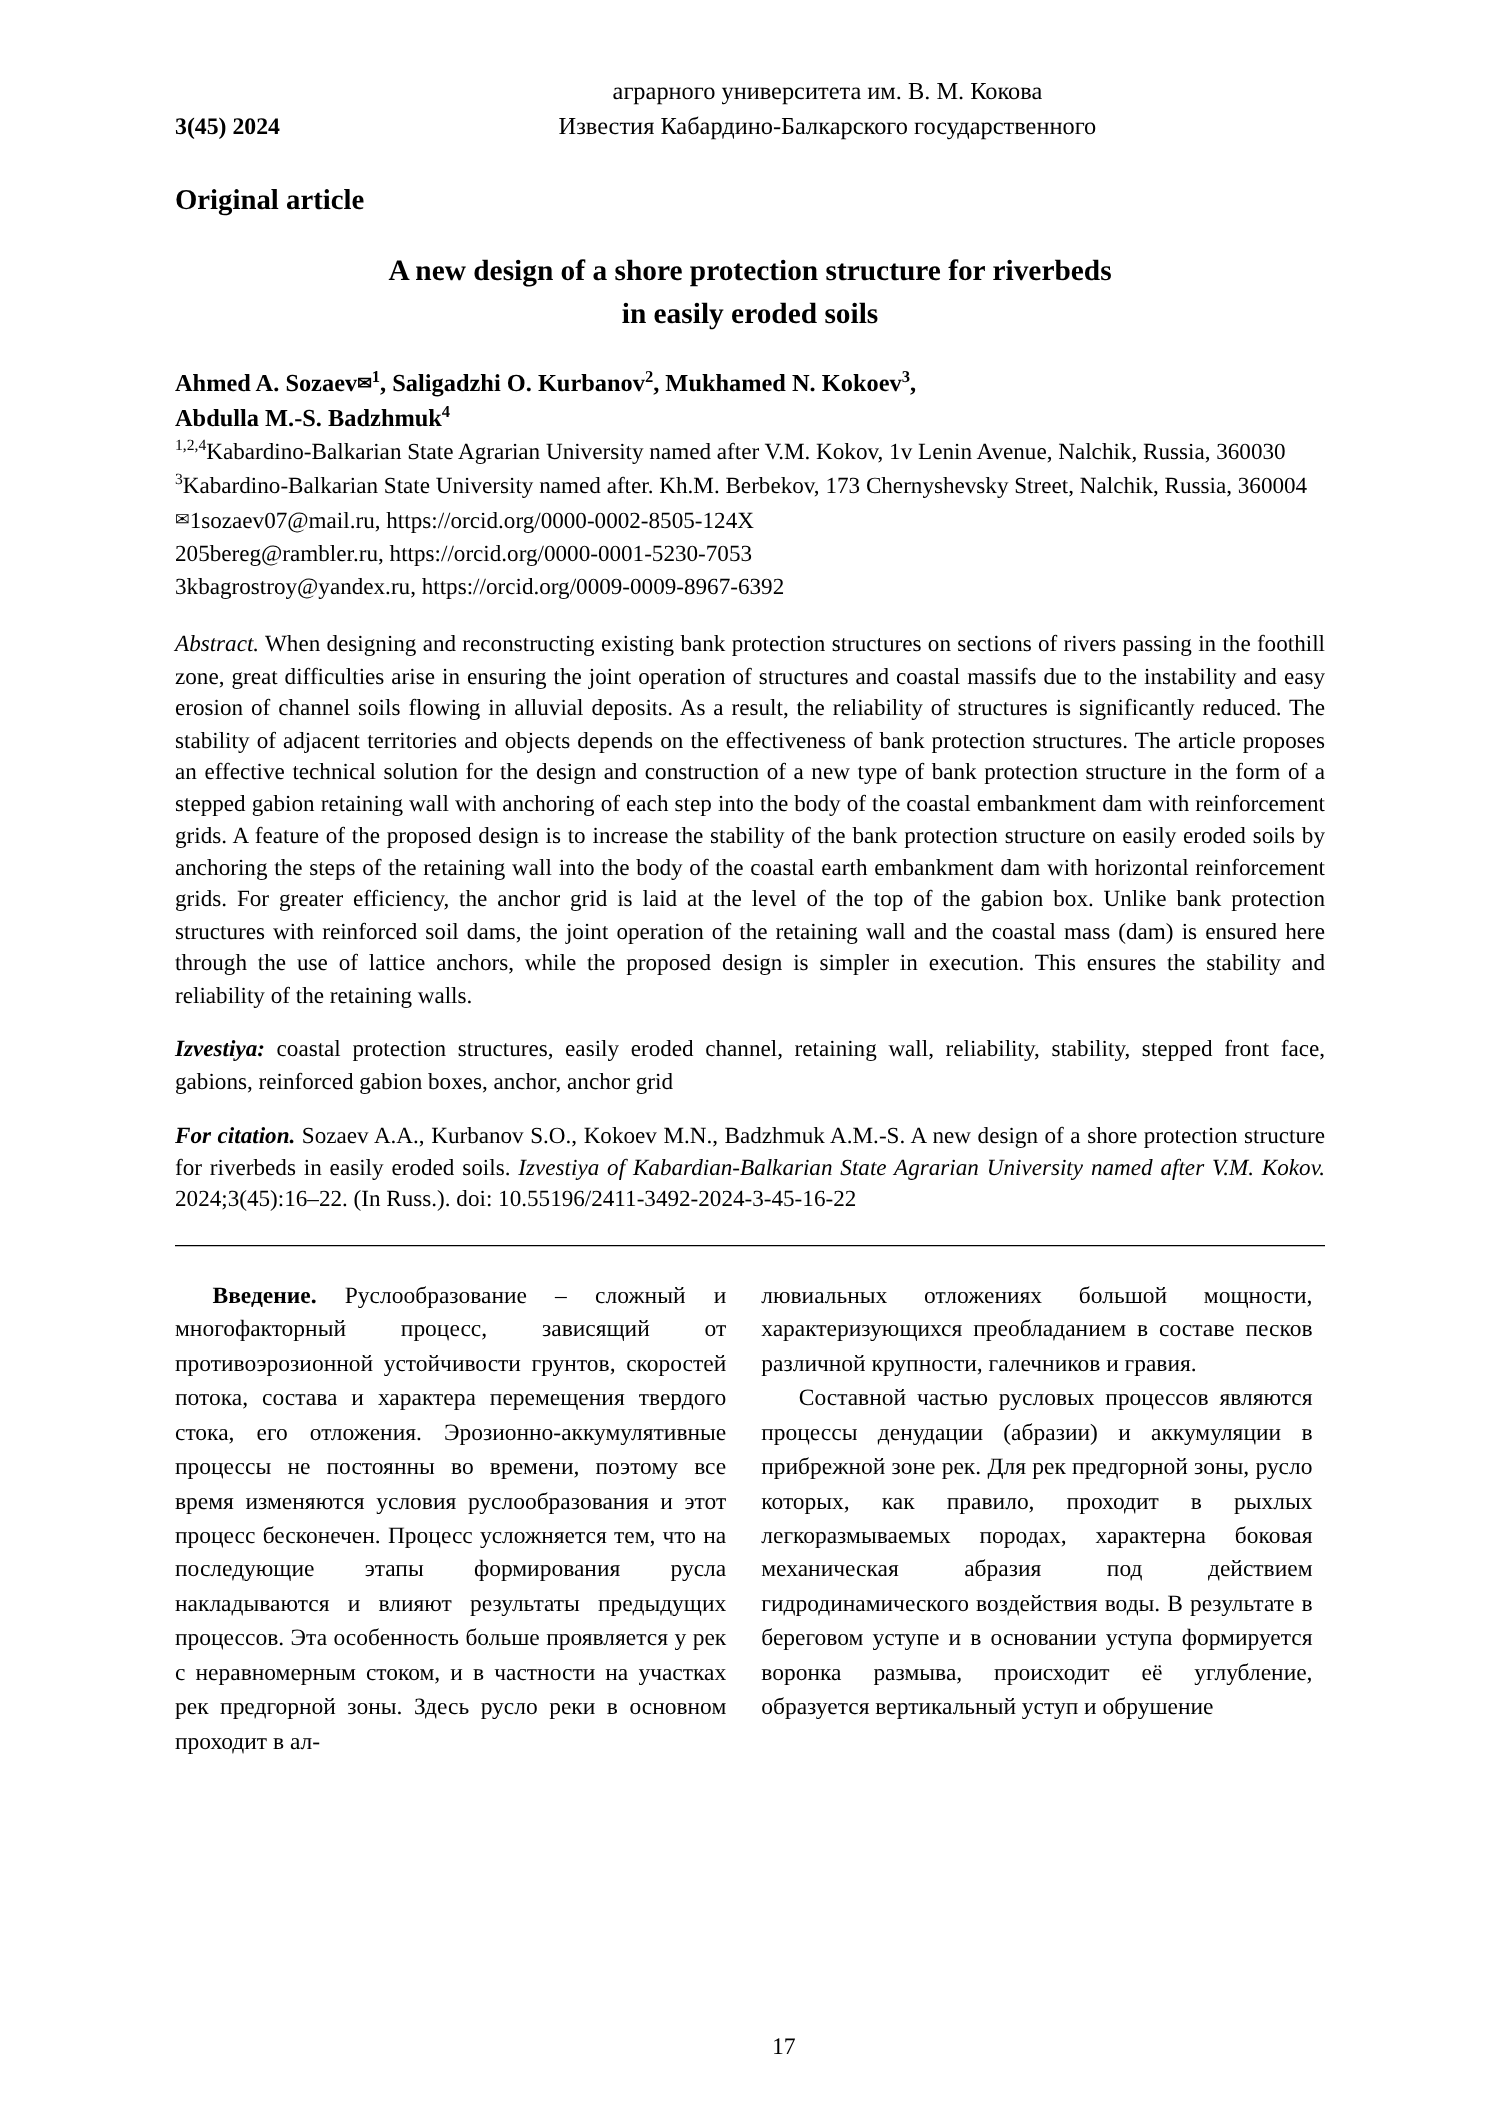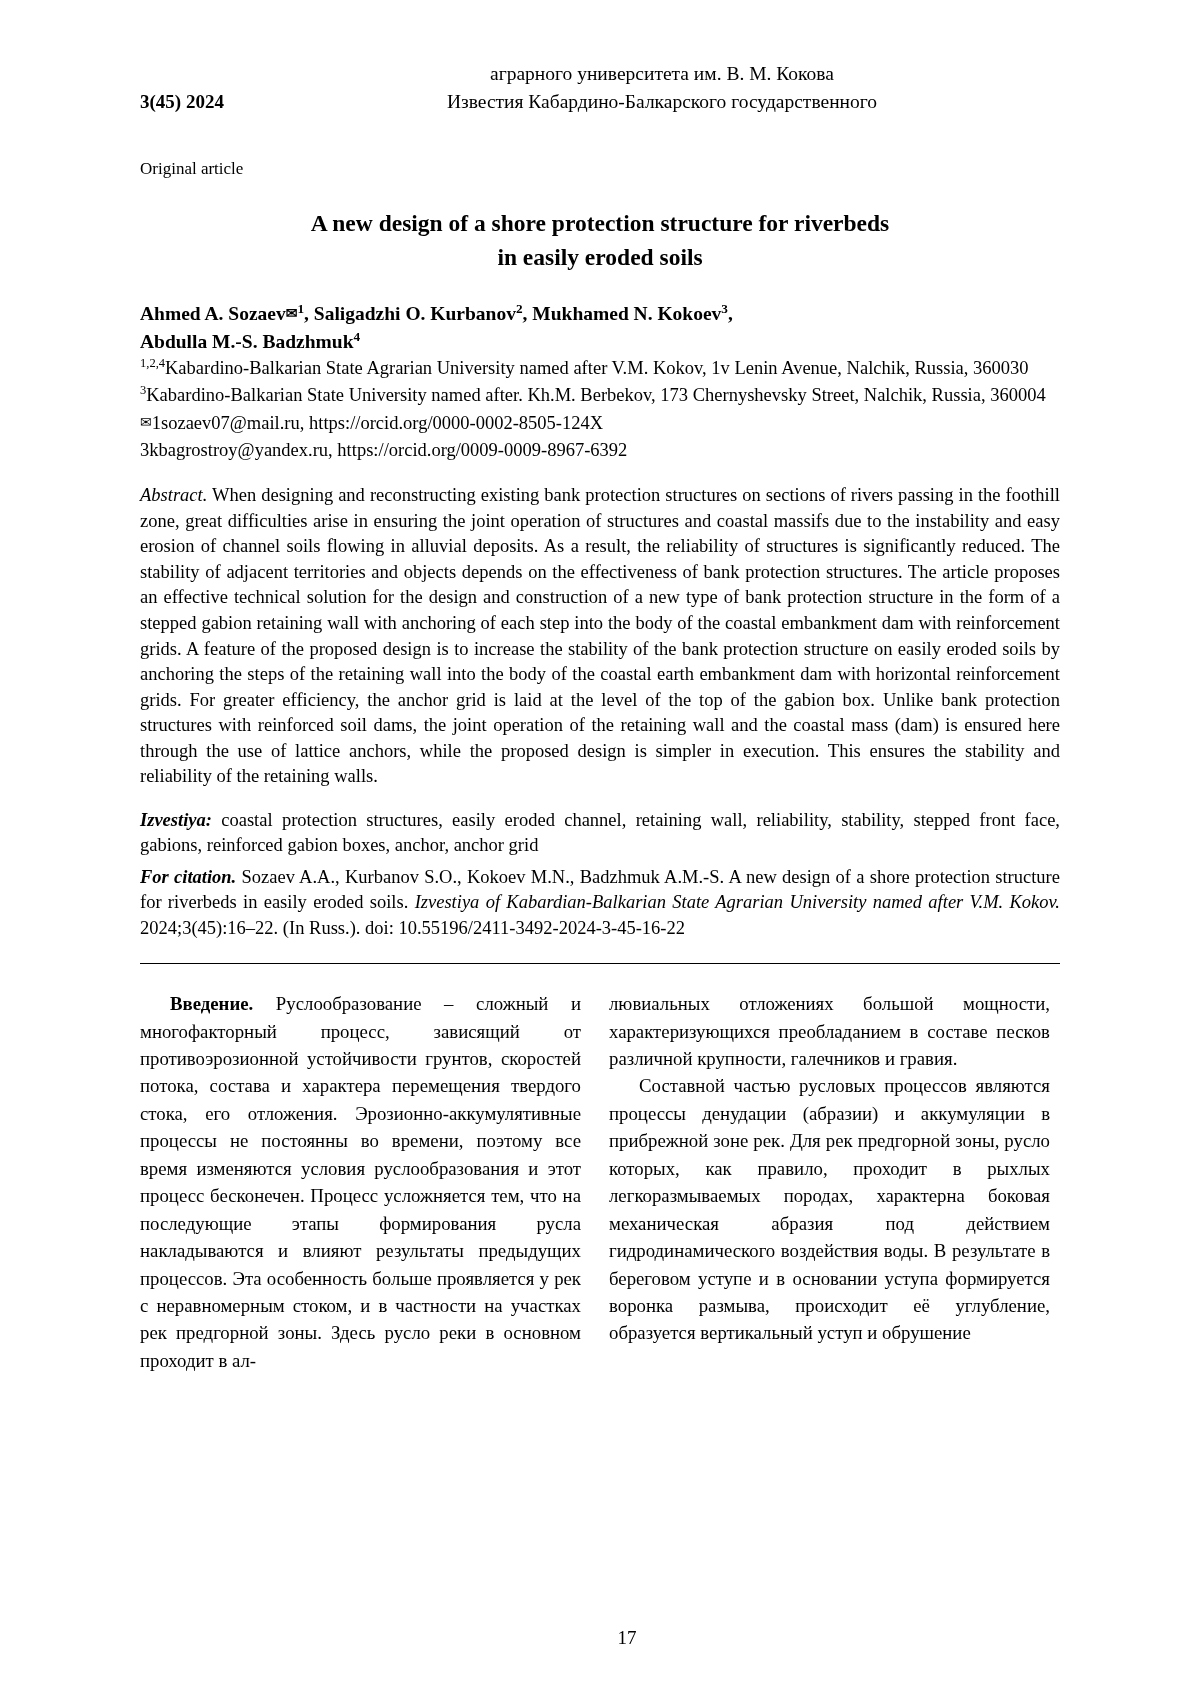--- a/index.html
+++ b/index.html
@@ -48,22 +48,23 @@
     text-align: center;
     font-size: 19.5px;
     line-height: 1.42;
     font-family: "Liberation Serif", serif;
     padding-left: 40px;
   }
   .runhead-right div { white-space: nowrap; }
 
   
   .article-type {
-    margin-top: 44px;
-    font-size: 17px;
+    margin-top: 32px;
+    font-size: 23px;
+    font-weight: bold;
   }
 
   
   .title {
     margin-top: 28px;
     text-align: center;
     font-size: 23.5px;
     font-weight: bold;
     line-height: 1.42;
   }
@@ -119,21 +120,21 @@
     margin-top: 18px;
     font-size: 18.5px;
     line-height: 1.38;
     text-align: justify;
   }
   .keywords .lbl {
     font-weight: bold;
     font-style: italic;
   }
   .citation {
-    margin-top: 6px;
+    margin-top: 18px;
     font-size: 18.5px;
     line-height: 1.38;
     text-align: justify;
   }
   .citation .lbl {
     font-weight: bold;
     font-style: italic;
   }
   .citation .ital { font-style: italic; }
 
@@ -202,20 +203,21 @@
 
     <div class="affil">
       <span class="pre-sup">1,2,4</span><span>Kabardino-Balkarian State Agrarian University named after V.M. Kokov, 1v Lenin Avenue, Nalchik, Russia, 360030</span>
     </div>
     <div class="affil">
       <span class="pre-sup">3</span><span>Kabardino-Balkarian State University named after. Kh.M. Berbekov, 173 Chernyshevsky Street, Nalchik, Russia, 360004</span>
     </div>
 
     <div class="contacts">
       <div><span class="env">✉</span><span class="pre-sup">1</span><span>sozaev07@mail.ru, https://orcid.org/0000-0002-8505-124X</span></div>
+      <div><span class="pre-sup">2</span><span>05bereg@rambler.ru, https://orcid.org/0000-0001-5230-7053</span></div>
       <div><span class="pre-sup">3</span><span>kbagrostroy@yandex.ru, https://orcid.org/0009-0009-8967-6392</span></div>
     </div>
 
     <div class="abstract">
       <span class="lbl">Abstract.</span><span> When designing and reconstructing existing bank protection structures on sections of rivers passing in the foothill zone, great difficulties arise in ensuring the joint operation of structures and coastal massifs due to the instability and easy erosion of channel soils flowing in alluvial deposits. As a result, the reliability of structures is significantly reduced. The stability of adjacent territories and objects depends on the effectiveness of bank protection structures. The article proposes an effective technical solution for the design and construction of a new type of bank protection structure in the form of a stepped gabion retaining wall with anchoring of each step into the body of the coastal embankment dam with reinforcement grids. A feature of the proposed design is to increase the stability of the bank protection structure on easily eroded soils by anchoring the steps of the retaining wall into the body of the coastal earth embankment dam with horizontal reinforcement grids. For greater efficiency, the anchor grid is laid at the level of the top of the gabion box. Unlike bank protection structures with reinforced soil dams, the joint operation of the retaining wall and the coastal mass (dam) is ensured here through the use of lattice anchors, while the proposed design is simpler in execution. This ensures the stability and reliability of the retaining walls.</span>
     </div>
 
     <div class="keywords">
       <span class="lbl">Izvestiya:</span><span> coastal protection structures, easily eroded channel, retaining wall, reliability, stability, stepped front face, gabions, reinforced gabion boxes, anchor, anchor grid</span>
     </div>

